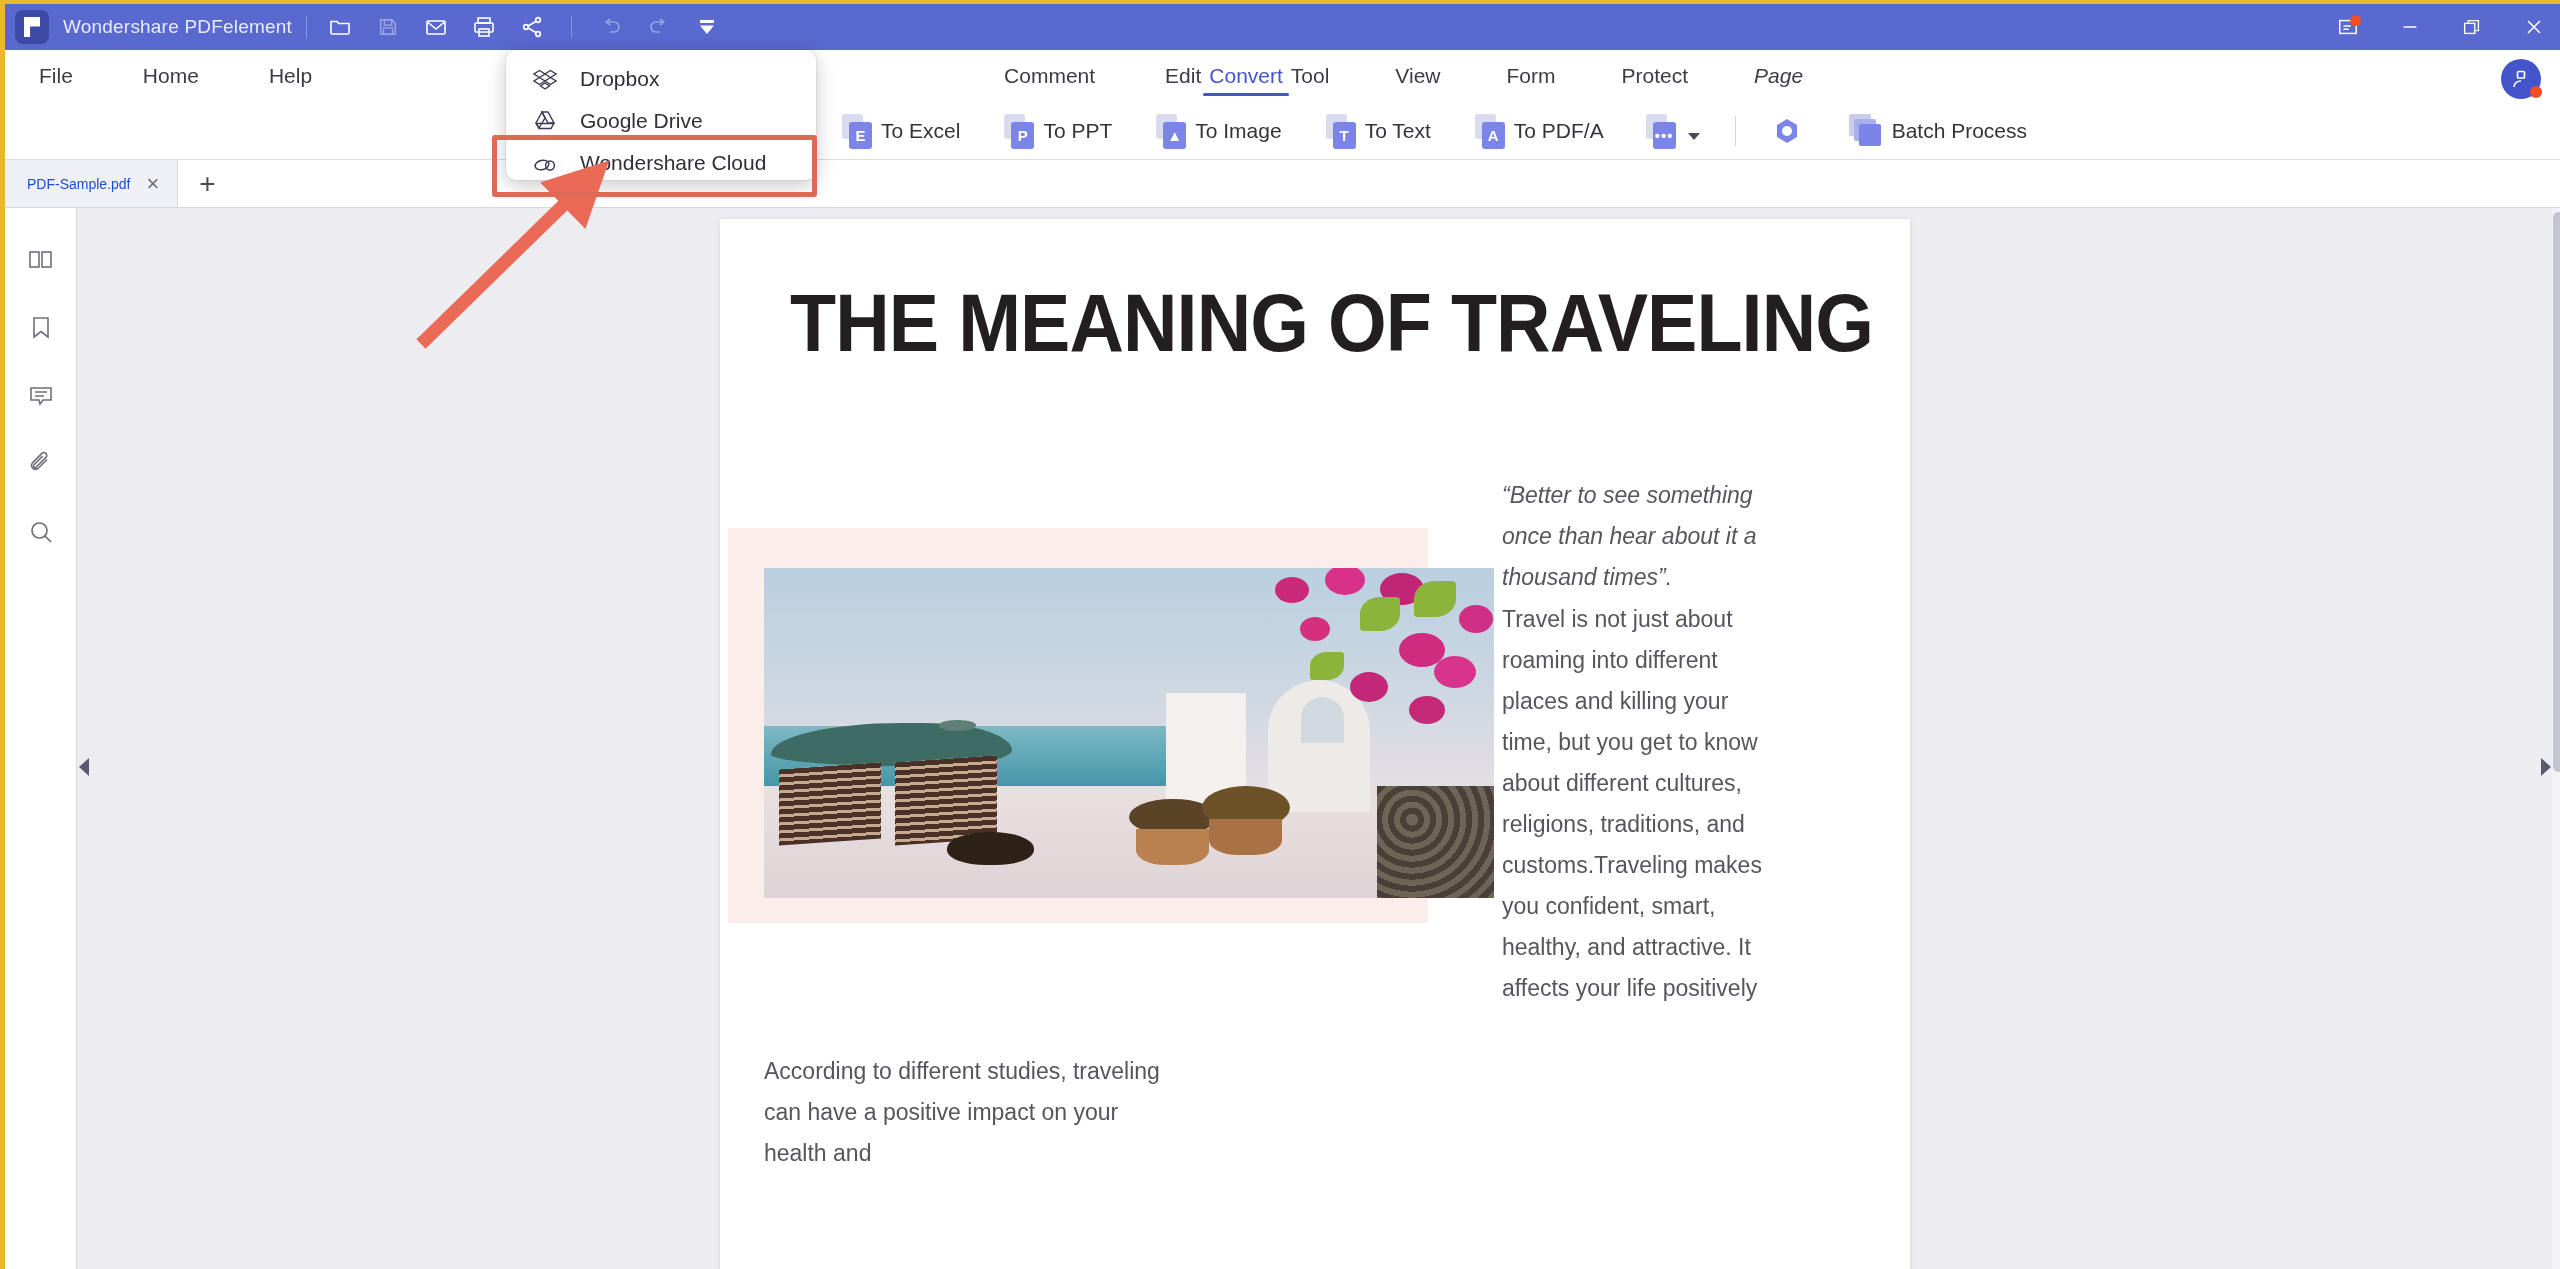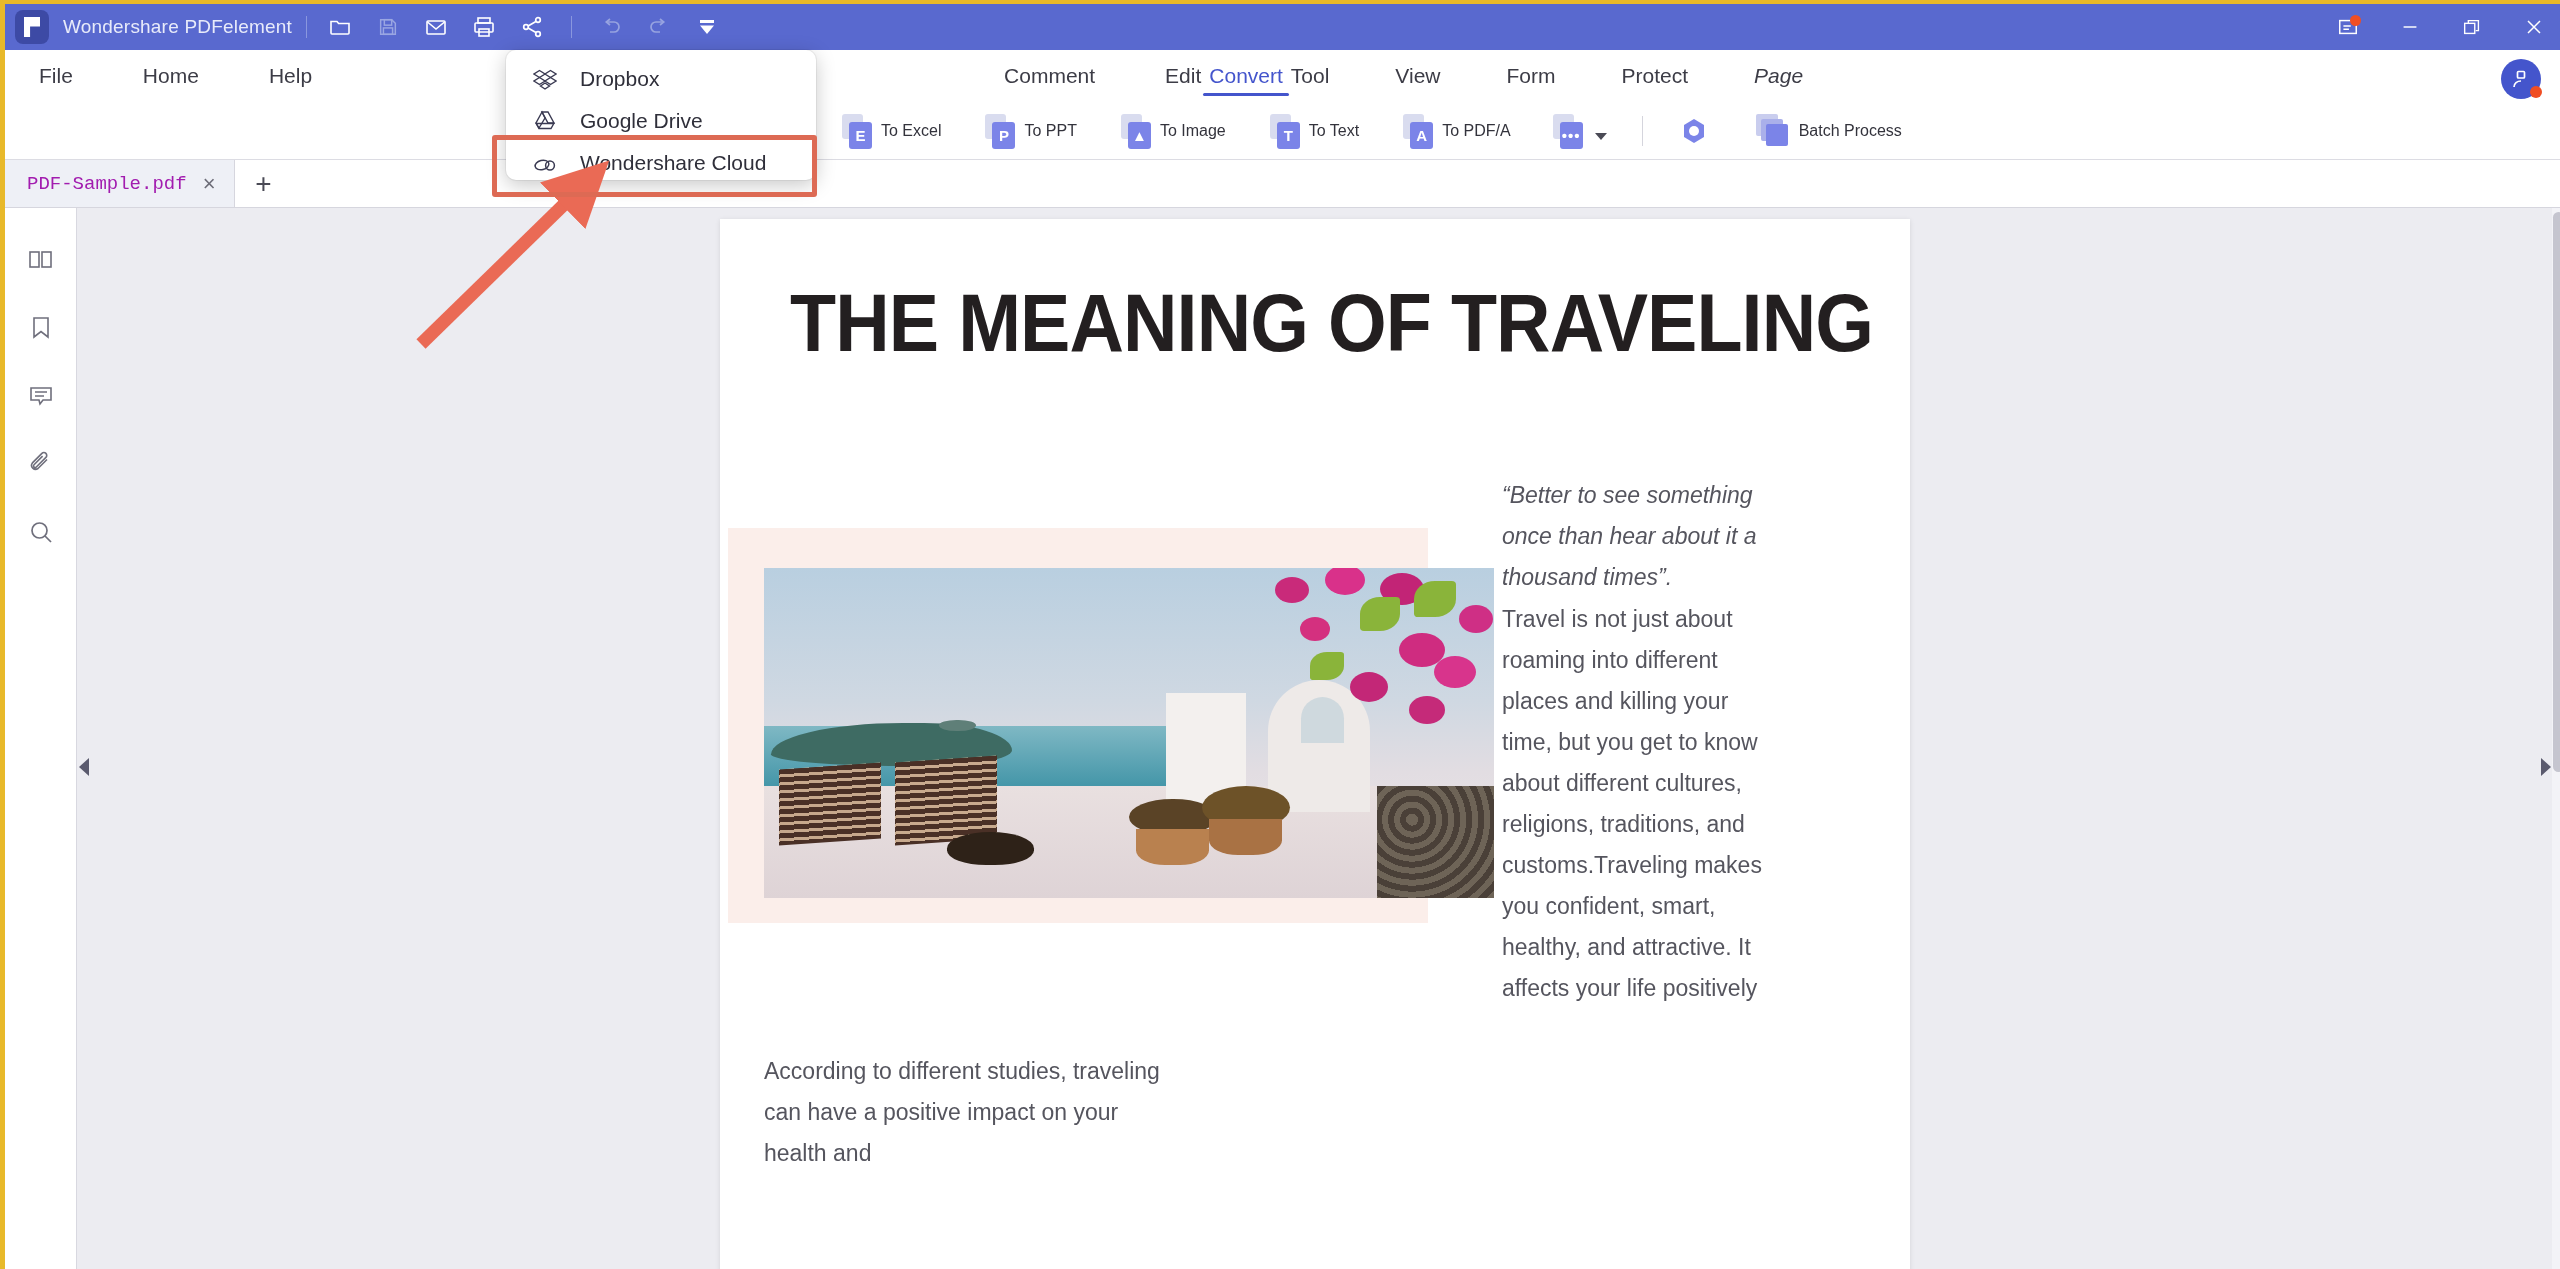--- a/index.html
+++ b/index.html
@@ -92,21 +92,21 @@
     width: 2560px; height: 58px;
     background: #ffffff;
     border-bottom: 1px solid #dcdce3;
     display: flex; align-items: center;
   }
   .tool-btn {
     display: flex; align-items: center; gap: 9px;
     height: 48px; padding: 0 11px; cursor: pointer; border-radius: 4px;
     white-space: nowrap;
   }
-  .tool-lbl { font-size: 16px; color: #33333c; }
+  .tool-lbl { font-size: 21px; color: #33333c; }
   .tool-sep { width: 1px; height: 30px; background: #d5d5dd; margin: 0 18px; }
   .caret-dn {
     width: 0; height: 0; border-left: 6px solid transparent; border-right: 6px solid transparent;
     border-top: 7px solid #4a4a55; margin-left: 3px; margin-top: 12px;
   }
 
   
   .dt { position: relative; width: 30px; height: 34px; flex: none; }
   .dt .back {
     position: absolute; left: 0; top: 0; width: 21px; height: 25px;
@@ -131,21 +131,21 @@
     position: absolute; left: 0; top: 156px;
     width: 2560px; height: 48px;
     background: #ffffff; border-bottom: 1px solid #d6d6de;
     display: flex; align-items: flex-end;
   }
   .doc-tab {
     height: 47px; display: flex; align-items: center; gap: 16px;
     padding: 0 18px 0 22px; background: #eef0f6;
     border-right: 1px solid #d6d6de; cursor: pointer;
   }
-  .doc-tab-name { font-size: 19px; color: #a21caf; white-space: nowrap; font-family: Liberation Mono, monospace; }
+  .doc-tab-name { font-size: 14px; color: #1d4ed8; white-space: nowrap; }
   .tab-close { font-size: 22px; color: #6d6d78; line-height: 1; cursor: pointer; }
   .tab-add {
     width: 58px; height: 47px; display: flex; align-items: center; justify-content: center;
     font-size: 28px; color: #4a4a55; cursor: pointer; font-weight: 300;
   }
 
   
   .rail {
     position: absolute; left: 0; top: 204px;
     width: 72px; height: 1065px;

